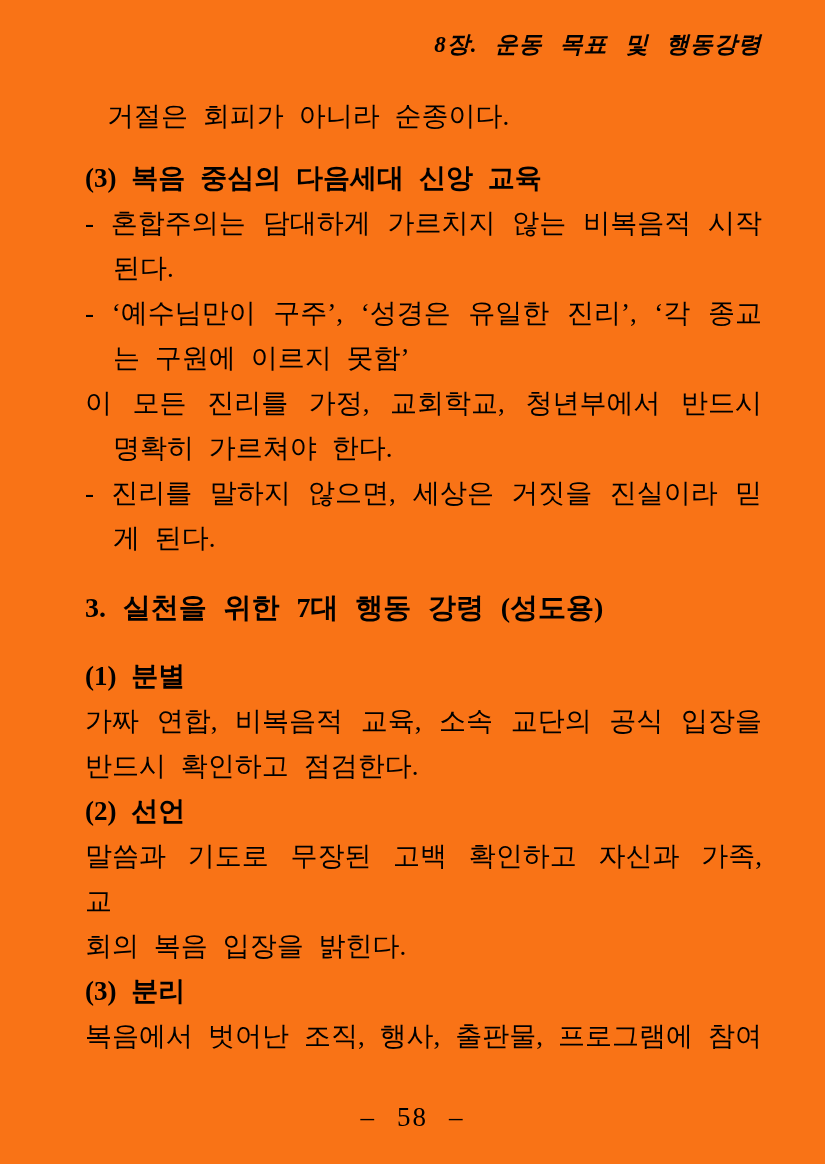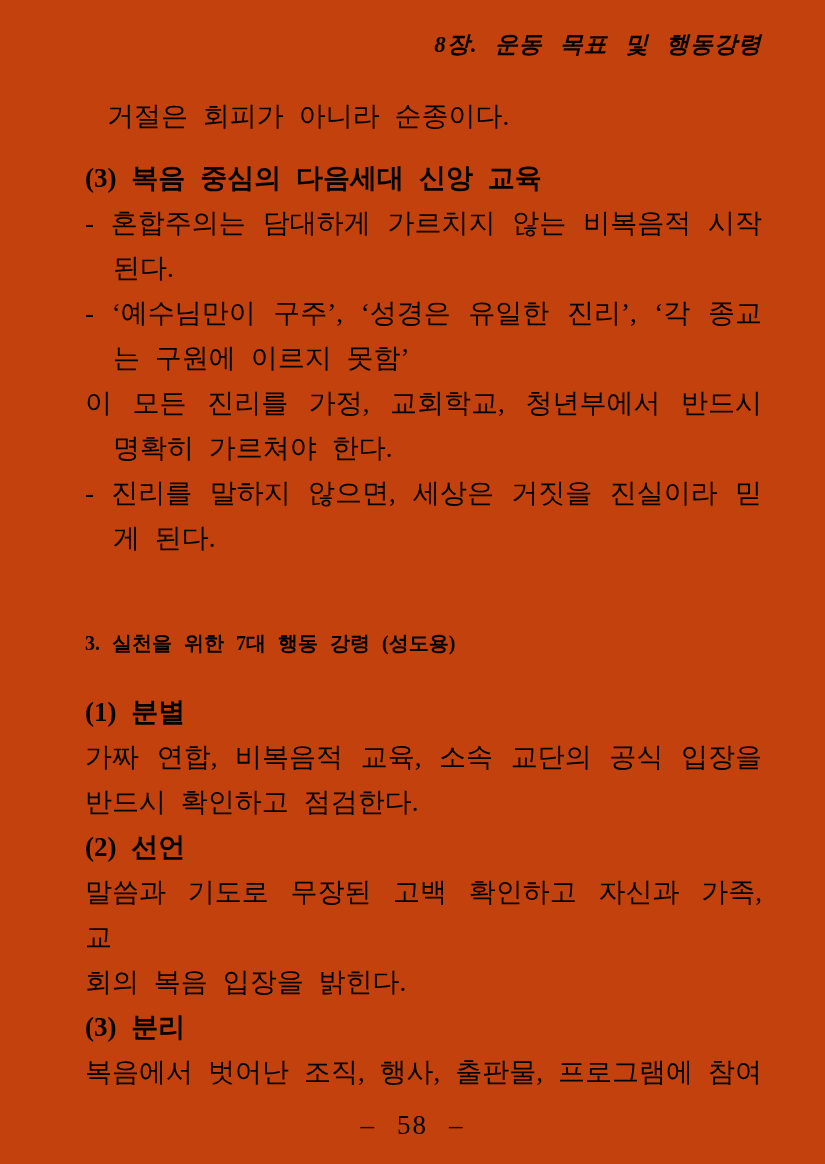--- a/index.html
+++ b/index.html
@@ -1,21 +1,21 @@
 <!DOCTYPE html>
 <html><head>
 <meta charset="utf-8">
 <style>
   html, body { margin: 0; padding: 0; background: #e8e8e8; }
   .page {
     position: relative;
     width: 825px;
     height: 1164px;
     margin: 0 auto;
-    background: #c2410c;
+    background: #f97316;
     color: #000000;
     font-family: "Liberation Serif", "DejaVu Serif", serif;
     box-sizing: border-box;
     padding: 28px 63px 12px 85px;
     overflow: hidden;
   }
   .header {
     text-align: right;
     font-style: italic;
     font-weight: bold;
@@ -36,30 +36,30 @@
   .justify {
     text-align: justify;
     text-align-last: justify;
   }
   .hang { padding-left: 28px; }
   .indent-first { padding-left: 22px; }
   .bold { font-weight: bold; }
   .gap-before { margin-top: 17px; }
   .big-heading {
     font-weight: bold;
-    font-size: 20px;
-    margin-top: 60px;
+    font-size: 28px;
+    margin-top: 24px;
     word-spacing: 0.35em;
   }
   .gap-lg { margin-top: 24px; }
   .footer {
     position: absolute;
     left: 0;
     right: 0;
-    bottom: 16px;
+    bottom: 24px;
     text-align: center;
     font-size: 27px;
     line-height: 45px;
     letter-spacing: 2px;
     word-spacing: 0.45em;
   }
 </style>
 </head>
 <body>
 

